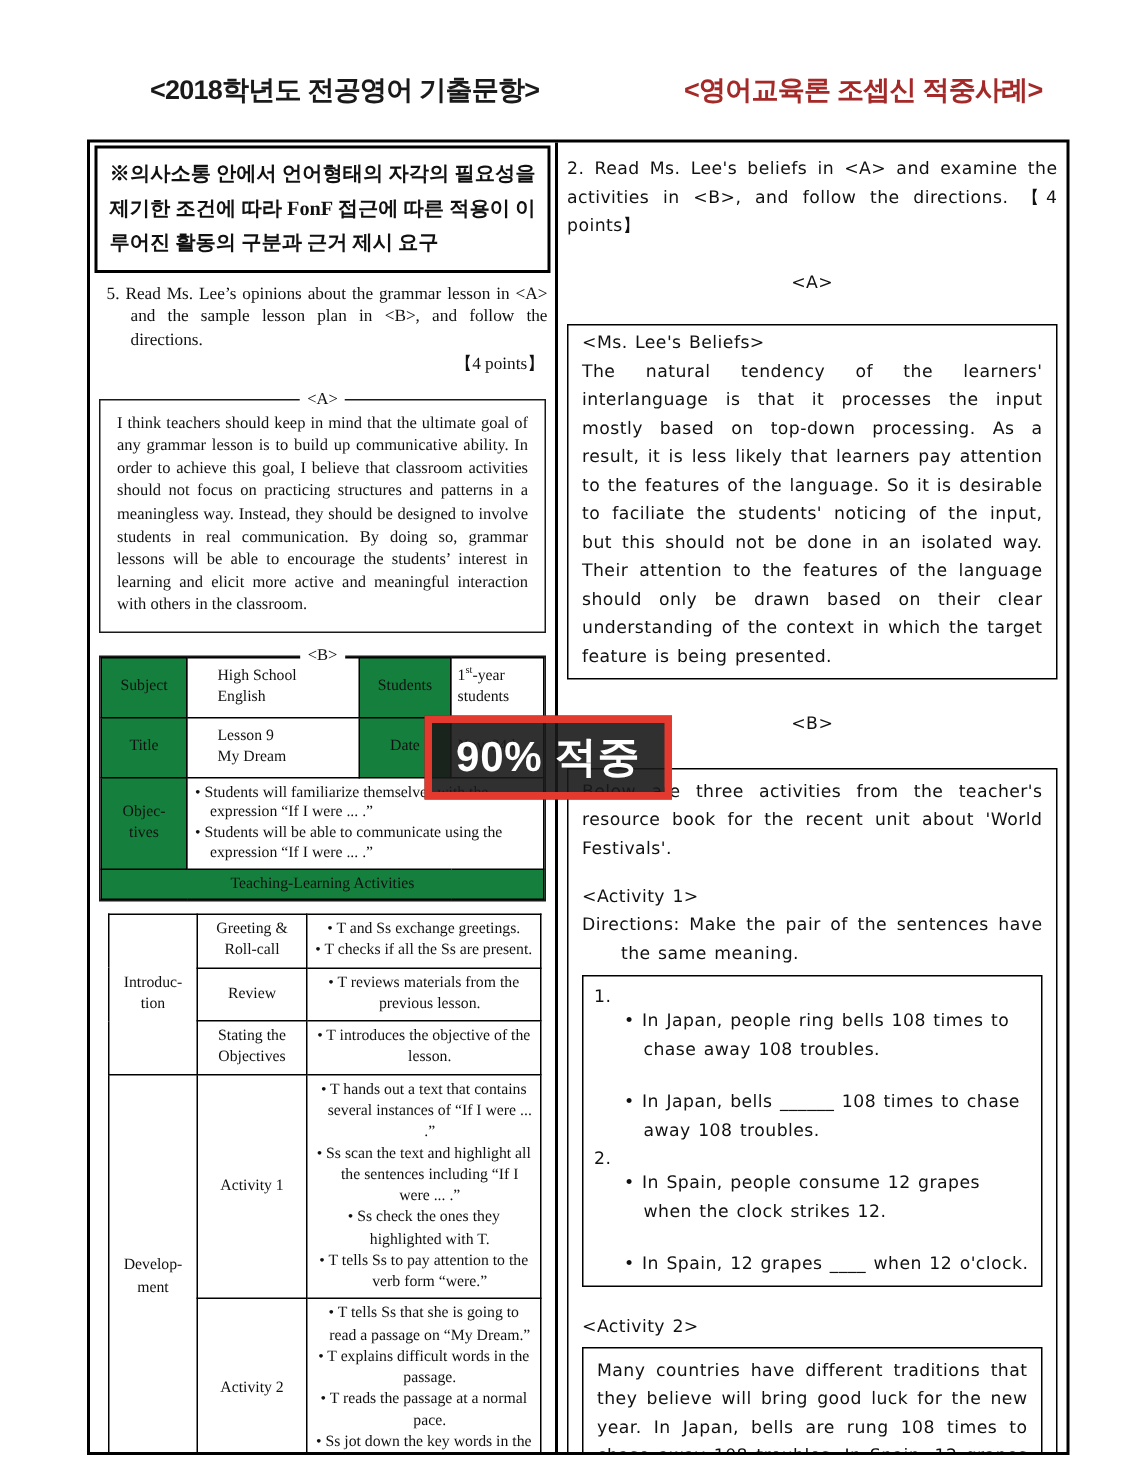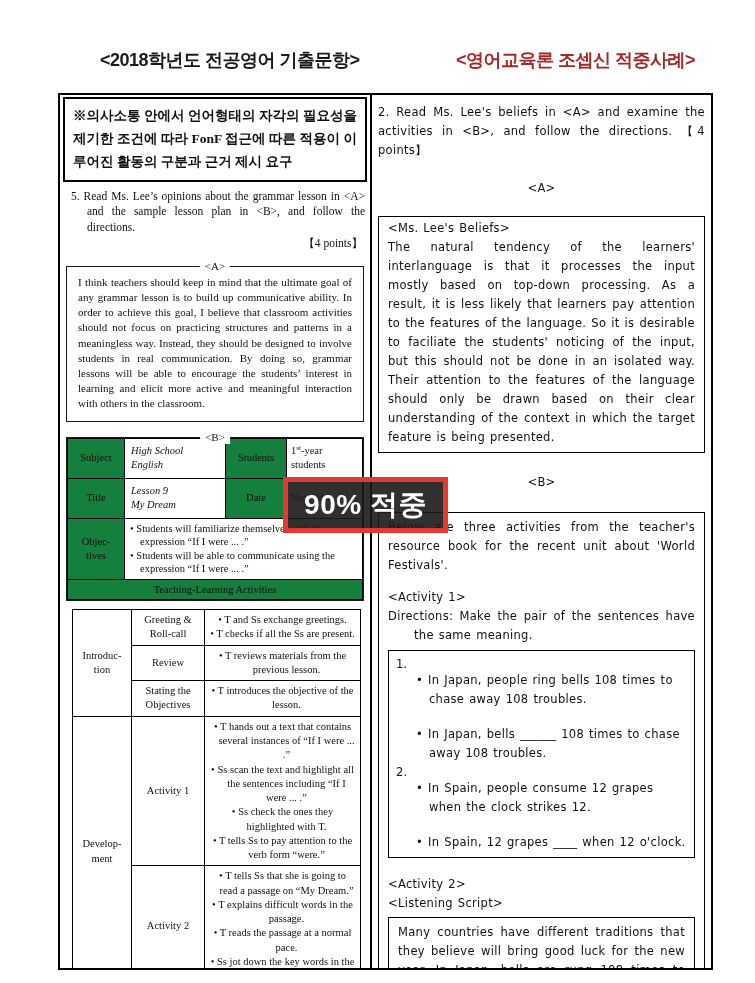--- a/index.html
+++ b/index.html
@@ -35,21 +35,21 @@
               background:#fff; padding:0 5px; font-size:11px; line-height:14px; white-space:nowrap; }
   .boxa { margin:12px 3px 0; padding:8px 11px 9px; font-size:11px; line-height:15.2px;
           text-align:justify; }
   .boxb { margin:15px 3px 0; }
 
   table.info { width:100%; border-collapse:collapse; font-size:10.5px; line-height:1.3; }
   .info th, .info td { border:1px solid #000; padding:2px 4px; }
   .info th { background:#15803d; font-weight:normal; text-align:center; }
   .info .lab1 { width:48px; }
   .info .lab2 { width:52px; }
-  .info td.v1 { width:90px; padding-left:6px;font-style:italic; }
+  .info td.v1 { width:90px; padding-left:20px; }
   .info tr.r-top { height:40px; }
   .info tr.r-obj { height:56px; }
   .info tr.r-hdr { height:20px; }
   .info td.span3 { padding:3px 5px; }
   .pre { white-space:pre-line; }
   .obul { padding-left:10px; text-indent:-10px; }
   .obul::before { content:"• "; }
 
   table.plan { width:calc(100% - 15px); margin:8px 6px 0 9px; border-collapse:collapse;
                font-size:10.5px; line-height:1.36; }
@@ -238,21 +238,20 @@
         <div class="pair">
           <span class="pnum">2.</span>
           <div class="pbody">
             <div class="pb">In Spain, people consume 12 grapes when the clock strikes 12.</div>
             <div class="pb">In Spain, 12 grapes ____ when 12 o'clock.</div>
           </div>
         </div>
       </div>
 
       <div class="alabel">&lt;Activity 2&gt;</div>
-      <div class="alabel tight">&lt;Listening Script&gt;</div>
 
       <div class="scriptbox">Many countries have different traditions that they believe will bring good luck for the new year. In Japan, bells are rung 108 times to chase away 108 troubles. In Spain, 12 grapes are consumed when 12 o'clock is struck.</div>
 
       <div class="alabel tight">&lt;Listening Tasks&gt;</div>
       <div class="task">
         <span class="tnum">(1)</span>
         <span class="ttext">Listen to the text to understand what it's mainly about.</span>
       </div>
       <div class="task">
         <span class="tnum">(2)</span>

